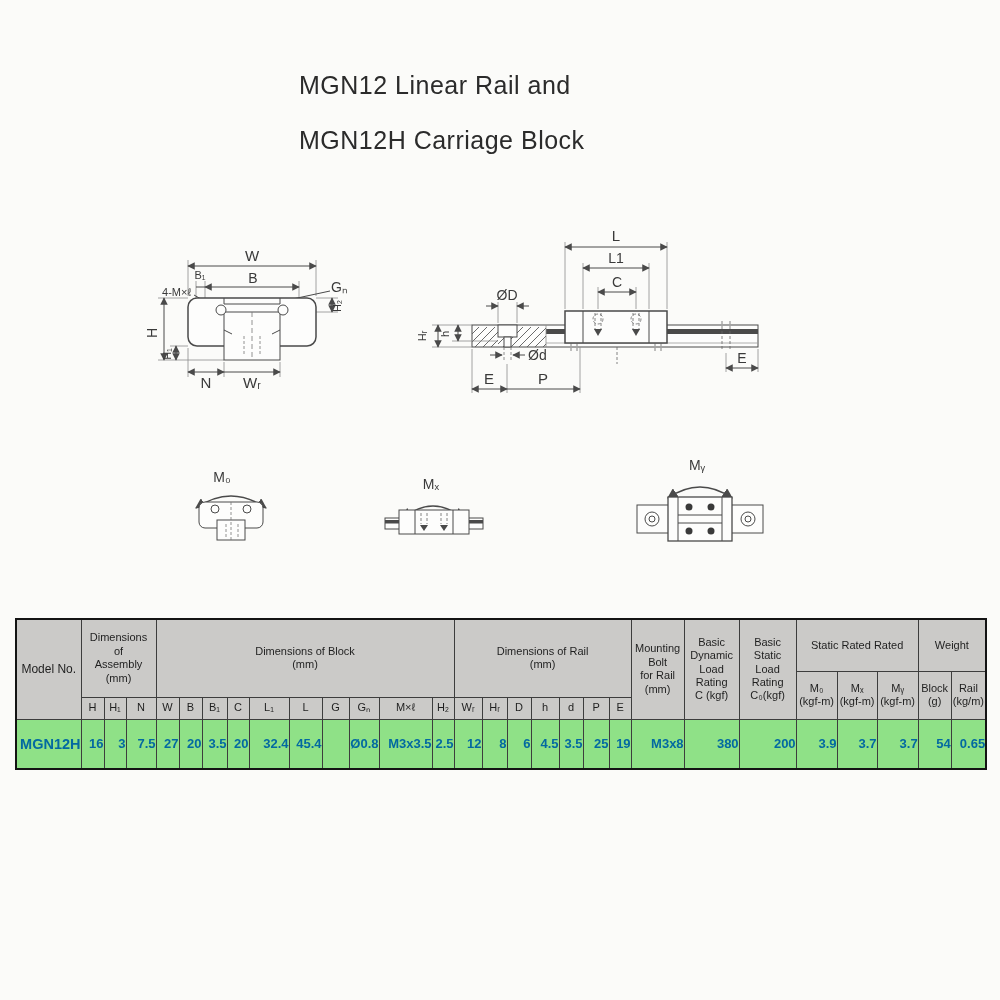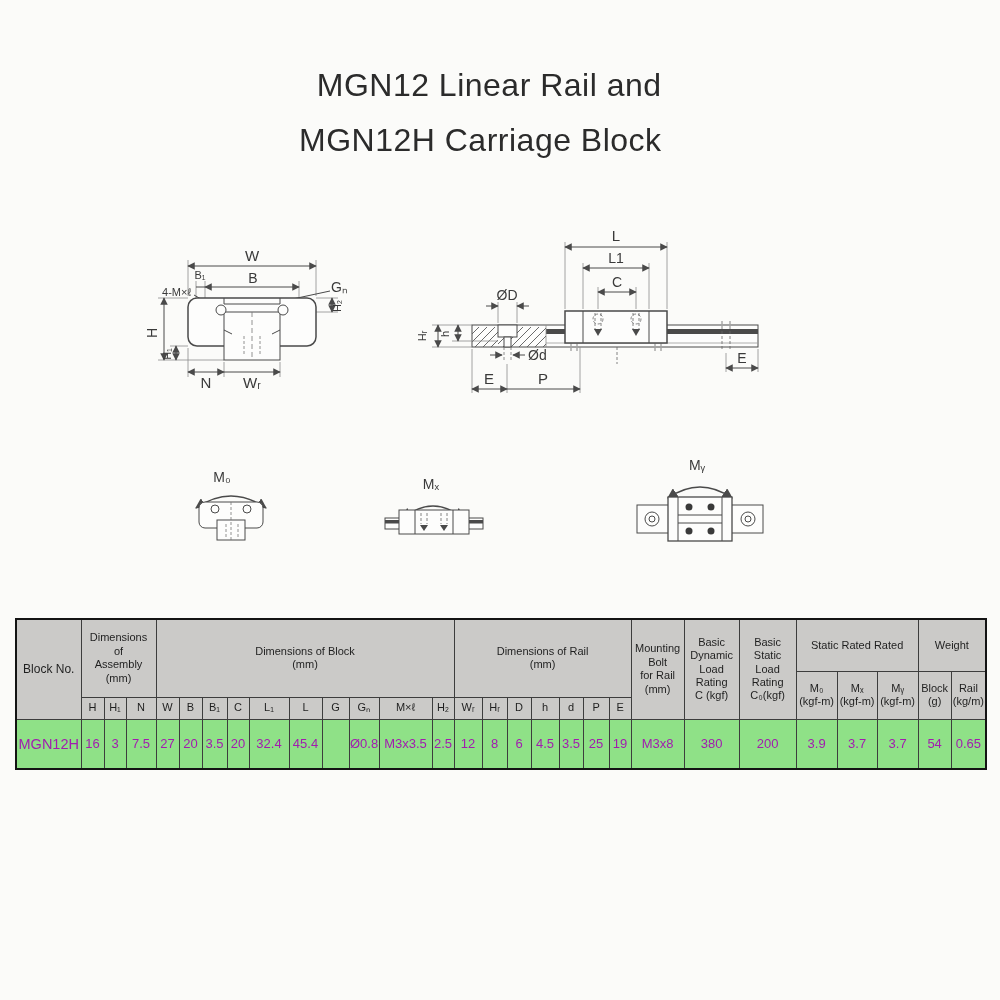--- a/index.html
+++ b/index.html
@@ -2,23 +2,22 @@
 <html><head>
 <meta charset="utf-8">
 <style>
   html,body{margin:0;padding:0;}
   body{
     width:1000px;height:1000px;position:relative;overflow:hidden;
     background:#fbfbf9;font-family:"Liberation Sans",sans-serif;
   }
   .title{
     position:absolute;left:299px;top:58px;
-    font-size:32px;font-weight:300;color:#2b2b2b;letter-spacing:.5px;line-height:55px;
+    font-size:25px;font-weight:300;color:#2b2b2b;letter-spacing:.5px;line-height:55px;
     white-space:nowrap;
-    text-align:right;
   }
   svg text{font-family:"Liberation Sans",sans-serif;fill:#3a3a3a;}
   .dimtxt{font-size:14px;}
   .dimtxt-sm{font-size:11px;}
   .dimtxt-lg{font-size:15px;}
   .spec-table{
     position:absolute;left:15px;top:618px;width:970px;
     border-collapse:collapse;table-layout:fixed;
     border:2px solid #141414;
   }
@@ -29,21 +28,21 @@
     background:#cbcac8;font-weight:normal;font-size:11px;color:#1f1f1f;line-height:1.22;
   }
   .pre{white-space:pre-line;}
   .hrow1{height:52px;}
   .hrow2{height:26px;}
   .hrow3{height:22px;}
   .drow{height:50px;}
   .letters th{font-size:12.5px;line-height:1;}
   .msub{font-size:10.5px;line-height:1.25;}
   .spec-table tbody td{
-    background:#8fe187;font-weight:normal;font-size:13px;color:#a21caf;
+    background:#8fe187;font-weight:bold;font-size:13px;color:#0369a1;text-align:right;
   }
   .spec-table tbody td.model{font-size:14.5px;}
 </style>
 </head>
 <body>
 
 <div class="title">
   <div>MGN12 Linear Rail and</div>
   <div>MGN12H Carriage Block</div>
 </div>
@@ -297,21 +296,21 @@
       <col style="width:55px">
       <col style="width:57px">
     <col style="width:41px">
       <col style="width:40px">
       <col style="width:41px">
       <col style="width:33px">
     <col style="width:35px">
   </colgroup>
   <thead>
     <tr class="hrow1">
-      <th rowspan="3" style="font-size:12px;">Block No.</th>
+      <th rowspan="3" style="font-size:12px;">Model No.</th>
       <th colspan="3" rowspan="2" class="pre">Dimensions
 of
 Assembly
 (mm)</th>
       <th colspan="10" rowspan="2" class="pre">Dimensions  of  Block
 (mm)</th>
       <th colspan="7" rowspan="2" class="pre">Dimensions  of  Rail
 (mm)</th>
       <th rowspan="3" class="pre">Mounting
 Bolt

